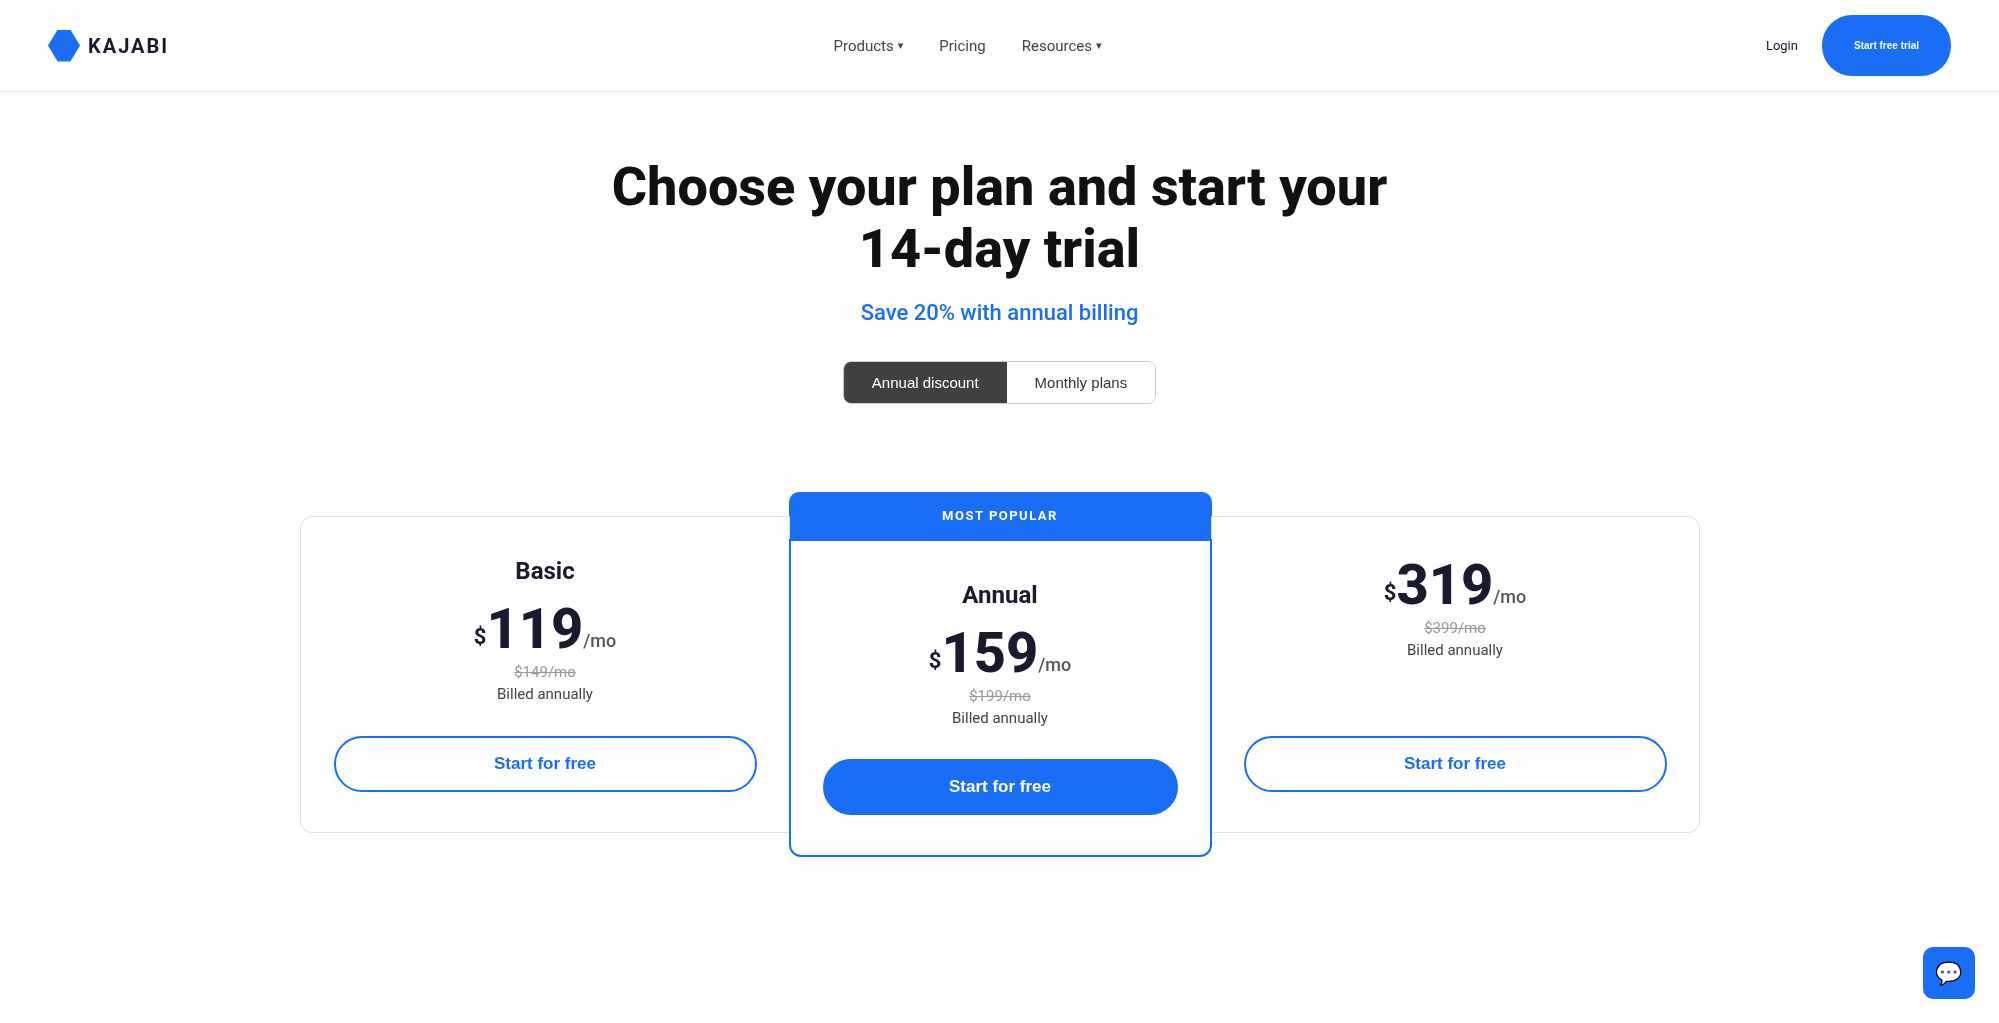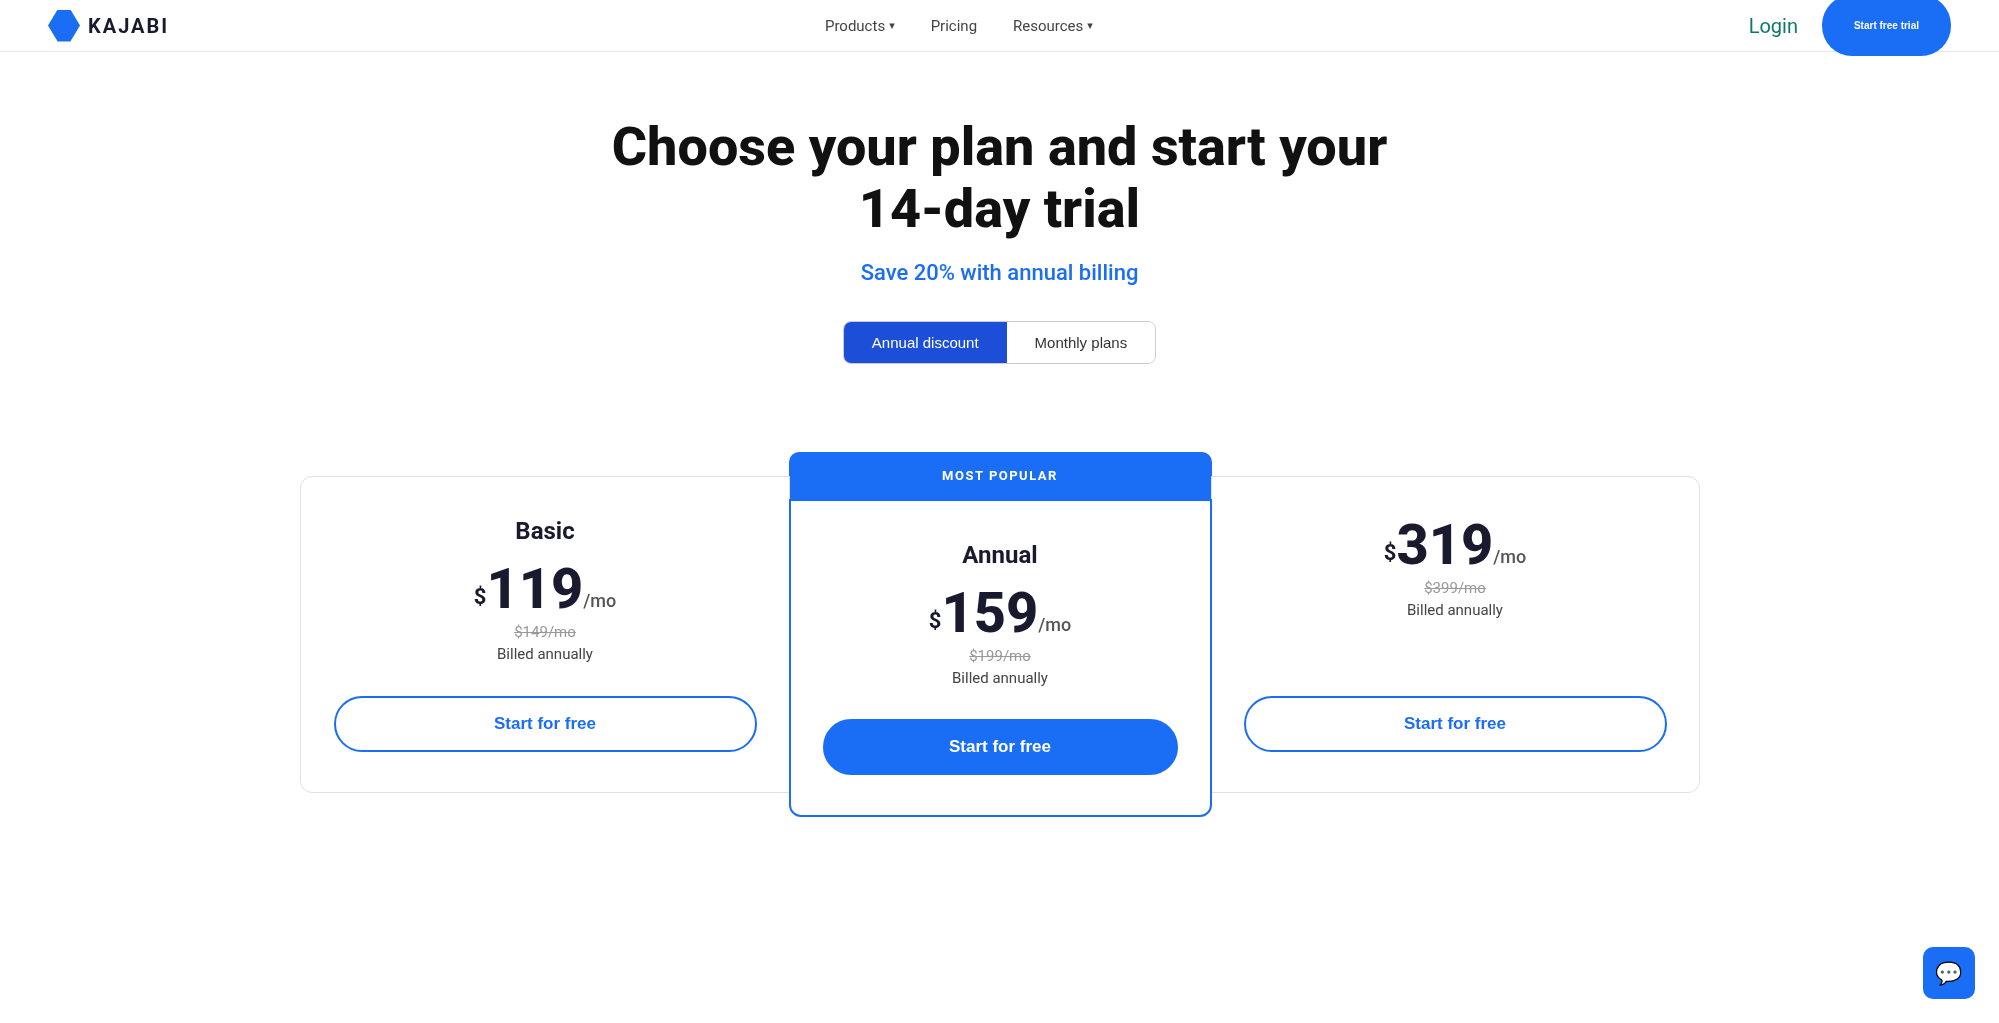--- a/index.html
+++ b/index.html
@@ -1,54 +1,54 @@
 <!DOCTYPE html>
 <html><head>
   <meta charset="utf-8">
   <style>
     * { margin: 0; padding: 0; box-sizing: border-box; }
     body { font-family: -apple-system, BlinkMacSystemFont, 'Segoe UI', Roboto, sans-serif; background: #fff; color: #1a1a2e; }
 
     
     nav {
       display: flex; align-items: center; justify-content: space-between;
-      padding: 0 48px; height: 52px; border-bottom: 1px solid #e8e8e8;
+      padding: 0 48px; height: 92px; border-bottom: 1px solid #e8e8e8;
       position: sticky; top: 0; background: #fff; z-index: 100;
     }
     .nav-logo { display: flex; align-items: center; gap: 8px; }
     .logo-icon {
       width: 32px; height: 32px;
       background: #1a6ef5;
       clip-path: polygon(30% 0%, 70% 0%, 100% 50%, 70% 100%, 30% 100%, 0% 50%);
     }
     .logo-text { font-size: 20px; font-weight: 700; letter-spacing: 2px; color: #1a1a2e; }
     .nav-links { display: flex; align-items: center; gap: 36px; }
     .nav-link { font-size: 15px; color: #444; cursor: pointer; display: flex; align-items: center; gap: 4px; }
     .chevron { font-size: 11px; }
     .nav-cta-group { display: flex; align-items: center; gap: 24px; }
-    .login-link { font-size: 20px; color: #0f766e; cursor: pointer; }
+    .login-link { font-size: 13px; color: #0f172a; cursor: pointer; }
     .cta-button {
       background: #1a6ef5; color: #ffffff; border: none; border-radius: 30px;
       padding: 25px 32px; font-size: 10px; font-weight: 600; cursor: pointer;
     }
 
     
     .hero { text-align: center; padding: 60px 24px 40px; }
     .hero-title { font-size: 54px; font-weight: 800; line-height: 1.15; color: #111; max-width: 860px; margin: 4px auto 20px; }
     .hero-subtitle { font-size: 22px; color: #1a6ef5; font-weight: 500; margin-bottom: 36px; }
 
     
     .toggle-container { display: flex; justify-content: center; margin-bottom: 48px; }
     .toggle-group {
       display: flex; border: 1px solid #ccc; border-radius: 8px; overflow: hidden;
     }
     .toggle-btn {
       padding: 12px 28px; font-size: 15px; cursor: pointer; border: none; background: transparent; font-weight: 500;
     }
-    .toggle-btn.active { background: #1d4ed8; color: #fff; }
+    .toggle-btn.active { background: #404040; color: #fff; }
     .toggle-btn.inactive { background: #fff; color: #333; }
 
     
     .pricing-section { padding: 0 40px 80px; display: flex; justify-content: center; }
     .cards-wrapper { display: flex; align-items: stretch; gap: 0; max-width: 1400px; width: 100%; }
 
     .card {
       flex: 1; border: 1px solid #e0e0e0; border-radius: 12px;
       padding: 40px 32px; display: flex; flex-direction: column;
       position: relative; background: #fff; margin: 24px 0;

